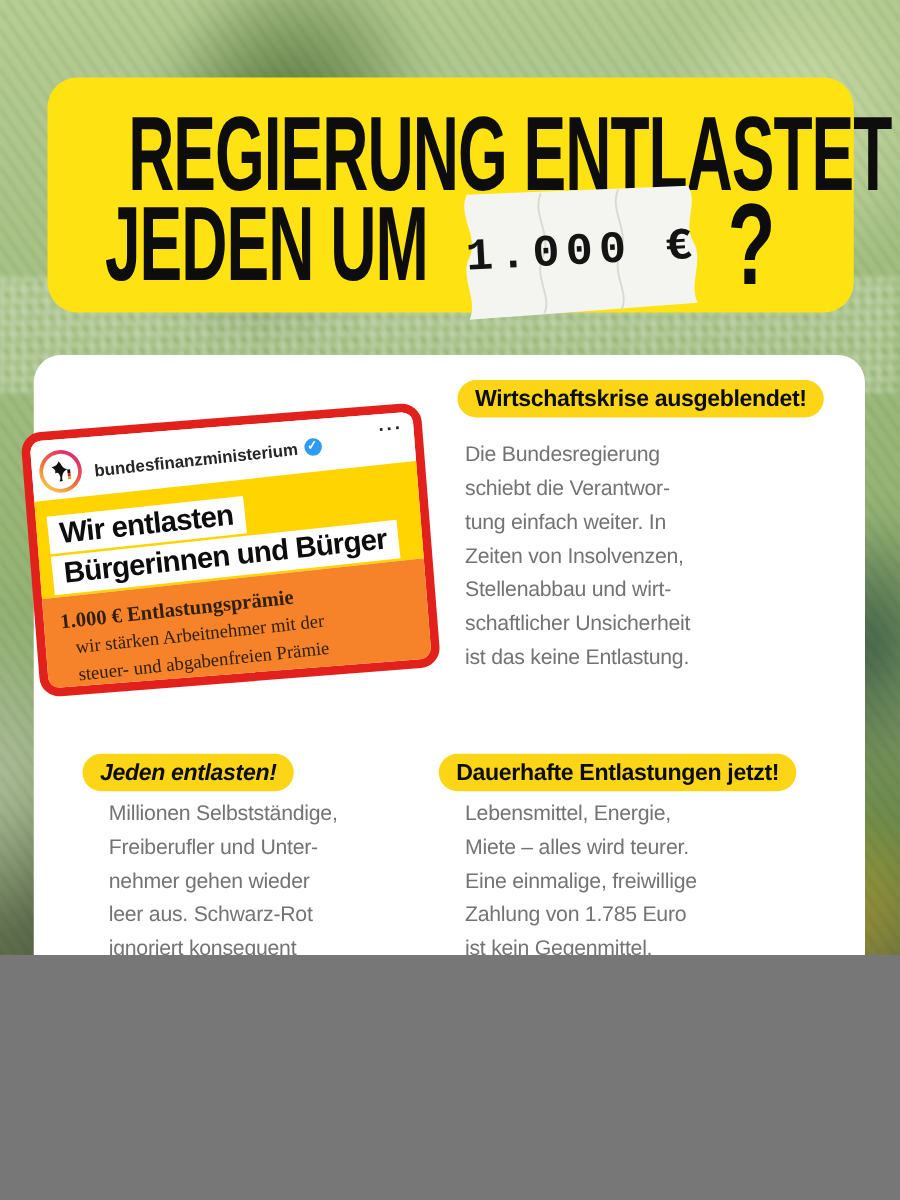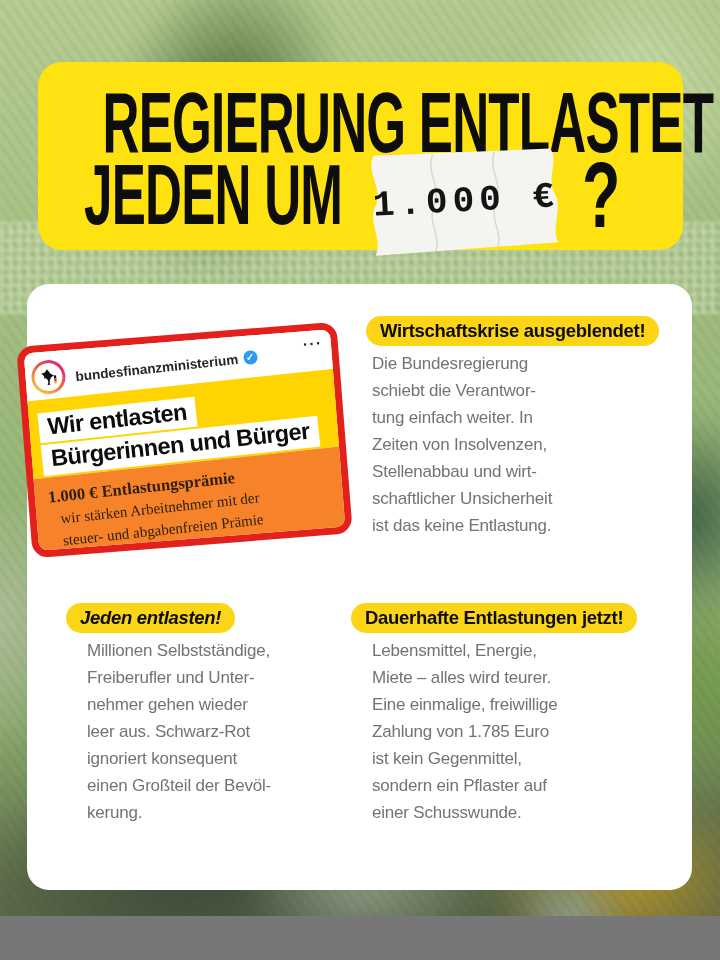--- a/index.html
+++ b/index.html
@@ -1,17 +1,17 @@
 <!DOCTYPE html>
 <html><head>
 <meta charset="utf-8">
 <style>
   html,body { margin:0; padding:0; }
   body { font-family:"Liberation Sans", sans-serif; background:#777; }
-  .canvas { position:relative; width:720px; height:916px; overflow:hidden; background:#9fbc7e; }
+  .canvas { position:relative; width:720px; height:764px; overflow:hidden; background:#9fbc7e; }
 
   
   .bg { position:absolute; inset:0;
         background:linear-gradient(175deg,#b6cd93 0%,#a6c184 28%,#97b676 52%,#8aa86c 74%,#63734f 90%,#525f47 100%); }
   .bg-blobs { position:absolute; inset:-20px; filter:blur(13px); }
   .bg-blobs div { position:absolute; border-radius:50%; }
   .bb1 { left:90px; top:-80px; width:310px; height:440px; transform:rotate(15deg);
          background:radial-gradient(closest-side, rgba(66,97,43,.95), rgba(66,97,43,0) 75%); }
   .bb2 { right:-40px; top:-40px; width:280px; height:310px;
          background:radial-gradient(closest-side, rgba(206,223,171,.9), rgba(206,223,171,0) 80%); }
@@ -57,21 +57,21 @@
   
   .card { position:absolute; left:27px; top:284px; width:665px; height:606px;
           background:#ffffff; border-radius:22px; z-index:3; }
 
   
   .badge { position:absolute; height:30px; line-height:30px; padding:0 14px; border-radius:16px;
            background:#FBD516; color:#0d0d0d; font-weight:800; font-size:18.5px; letter-spacing:-0.3px;
            white-space:nowrap; }
   .para  { position:absolute; margin:0; font-size:17px; line-height:27px; letter-spacing:-0.2px;
            color:#737373; white-space:pre-line; }
-  .badge-1 { left:339px; top:32px; }
+  .badge-1 { left:339px; top:20px; }
   .para-1  { left:345px; top:66px; width:320px; }
   .badge-2 { left:39px;  top:319px;font-style:italic; }
   .para-2  { left:60px;  top:353px; width:310px; }
   .badge-3 { left:324px; top:319px; }
   .para-3  { left:345px; top:353px; width:320px; }
 
   
   .insta { position:absolute; left:-3px; top:50px; width:307px; height:198px;
            border:7px solid #E2211C; border-radius:16px; background:#fff;
            transform:rotate(-4.5deg); overflow:hidden; }

